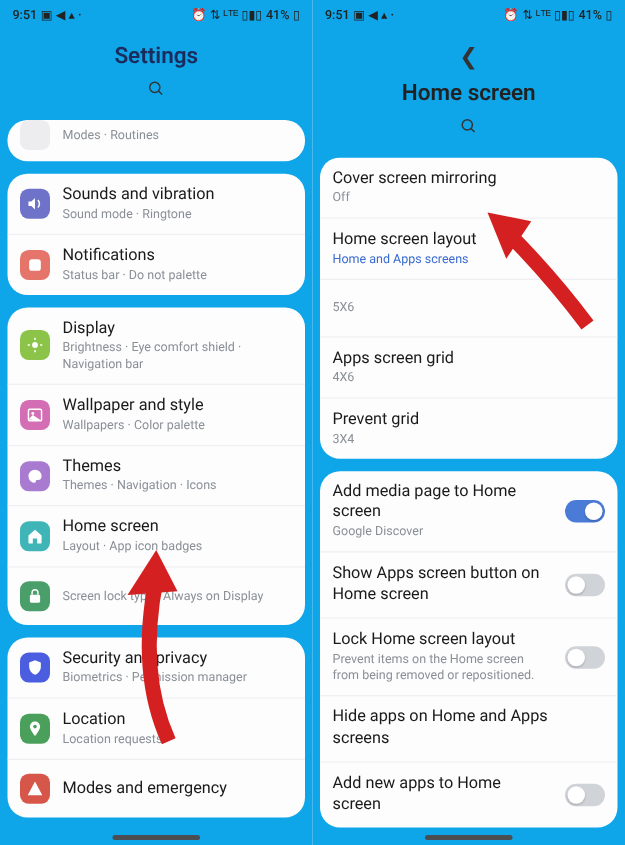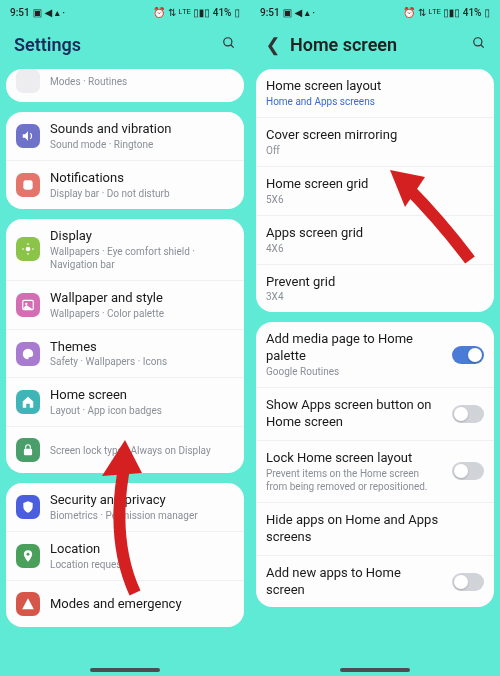--- a/index.html
+++ b/index.html
@@ -7,41 +7,42 @@
     width: 500px;
     height: 676px;
     display: flex;
     font-family: -apple-system, BlinkMacSystemFont, "Segoe UI", Roboto, sans-serif;
     background: #f2f2f4;
     overflow: hidden;
   }
   .pane {
     width: 250px;
     height: 676px;
-    background: #5eead4;
+    background: #0ea5e9;
     display: flex;
     flex-direction: column;
     position: relative;
   }
   .statusbar {
     height: 24px;
     display: flex;
     justify-content: space-between;
     align-items: center;
     padding: 0 10px;
     font-size: 10px;
     color: #222;
     font-weight: 500;
   }
   .sb-left, .sb-right { display: flex; gap: 3px; align-items: center; }
   .header {
     display: flex;
     align-items: center;
     padding: 10px 14px 14px;
     gap: 8px;
+    flex-direction: column;
   }
   .header .back { font-size: 18px; color: #333; width: 18px; text-align: center; }
   .header .title {
     font-size: 18px;
     font-weight: 600;
     color: #1a2b5c;
     flex: 1;
   }
   .header .title.black { color: #222; }
   .header .search { font-size: 16px; color: #333; }
@@ -151,40 +152,40 @@
           </div>
         </div>
         <div class="row">
           <div class="icon" style="background: rgb(229, 116, 106); color: rgb(255, 255, 255);">
             <svg class="ic-svg" viewBox="0 0 24 24" fill="currentColor">
               <rect x="4" y="4" width="16" height="16" rx="4"></rect>
             </svg>
           </div>
           <div class="labels">
             <div class="t1">Notifications</div>
-            <div class="t2">Display bar · Do not disturb</div>
+            <div class="t2">Status bar · Do not palette</div>
           </div>
         </div>
       </div>
       <div class="card">
         <div class="row">
           <div class="icon" style="background: rgb(140, 196, 74); color: rgb(255, 255, 255);">
             <svg class="ic-svg" viewBox="0 0 24 24" fill="currentColor">
               <circle cx="12" cy="12" r="4"></circle>
               <g stroke="currentColor" stroke-width="2">
                 <line x1="12" y1="2" x2="12" y2="5"></line>
                 <line x1="12" y1="19" x2="12" y2="22"></line>
                 <line x1="2" y1="12" x2="5" y2="12"></line>
                 <line x1="19" y1="12" x2="22" y2="12"></line>
               </g>
             </svg>
           </div>
           <div class="labels">
             <div class="t1">Display</div>
-            <div class="t2">Wallpapers · Eye comfort shield · Navigation bar</div>
+            <div class="t2">Brightness · Eye comfort shield · Navigation bar</div>
           </div>
         </div>
         <div class="row">
           <div class="icon" style="background: rgb(212, 110, 180); color: rgb(255, 255, 255);">
             <svg class="ic-svg" viewBox="0 0 24 24" fill="currentColor">
               <rect x="3" y="4" width="18" height="16" rx="2" fill="none" stroke="currentColor" stroke-width="2"></rect>
               <circle cx="9" cy="10" r="2"></circle>
               <path d="M3 18l6-6 12 8"></path>
             </svg>
           </div>
@@ -194,21 +195,21 @@
           </div>
         </div>
         <div class="row">
           <div class="icon" style="background: rgb(168, 123, 208); color: rgb(255, 255, 255);">
             <svg class="ic-svg" viewBox="0 0 24 24" fill="currentColor">
               <path d="M12 3a9 9 0 100 18c1 0 1-1 1-2 0-2 1-2 3-2a5 5 0 005-5 9 9 0 00-9-9z"></path>
             </svg>
           </div>
           <div class="labels">
             <div class="t1">Themes</div>
-            <div class="t2">Safety · Wallpapers · Icons</div>
+            <div class="t2">Themes · Navigation · Icons</div>
           </div>
         </div>
         <div class="row">
           <div class="icon" style="background: rgb(63, 181, 183); color: rgb(255, 255, 255);">
             <svg class="ic-svg" viewBox="0 0 24 24" fill="currentColor">
               <path d="M3 11l9-8 9 8v10a1 1 0 01-1 1h-5v-7h-6v7H4a1 1 0 01-1-1V11z"></path>
             </svg>
           </div>
           <div class="labels">
             <div class="t1">Home screen</div>
@@ -289,54 +290,53 @@
       <svg class="ic-svg" viewBox="0 0 24 24" fill="none" stroke="currentColor" stroke-width="2">
           <circle cx="10" cy="10" r="7"></circle>
           <line x1="20" y1="20" x2="15" y2="15"></line>
         </svg>
     </span>
   </div>
   <div class="scroll" id="right-scroll">
       <div class="card">
         <div class="row">
           <div class="labels">
+            <div class="t1">Cover screen mirroring</div>
+            <div class="t2">Off</div>
+          </div>
+        </div>
+        <div class="row">
+          <div class="labels">
             <div class="t1">Home screen layout</div>
             <div class="t2 link">Home and Apps screens</div>
           </div>
         </div>
         <div class="row">
           <div class="labels">
-            <div class="t1">Cover screen mirroring</div>
-            <div class="t2">Off</div>
-          </div>
-        </div>
-        <div class="row">
-          <div class="labels">
-            <div class="t1">Home screen grid</div>
             <div class="t2">5X6</div>
           </div>
         </div>
         <div class="row">
           <div class="labels">
             <div class="t1">Apps screen grid</div>
             <div class="t2">4X6</div>
           </div>
         </div>
         <div class="row">
           <div class="labels">
             <div class="t1">Prevent grid</div>
             <div class="t2">3X4</div>
           </div>
         </div>
       </div>
       <div class="card">
         <div class="row">
           <div class="labels">
-            <div class="t1">Add media page to Home palette</div>
-            <div class="t2">Google Routines</div>
+            <div class="t1">Add media page to Home screen</div>
+            <div class="t2">Google Discover</div>
           </div>
           <div class="toggle on"></div>
         </div>
         <div class="row">
           <div class="labels">
             <div class="t1">Show Apps screen button on Home screen</div>
           </div>
           <div class="toggle"></div>
         </div>
         <div class="row">

